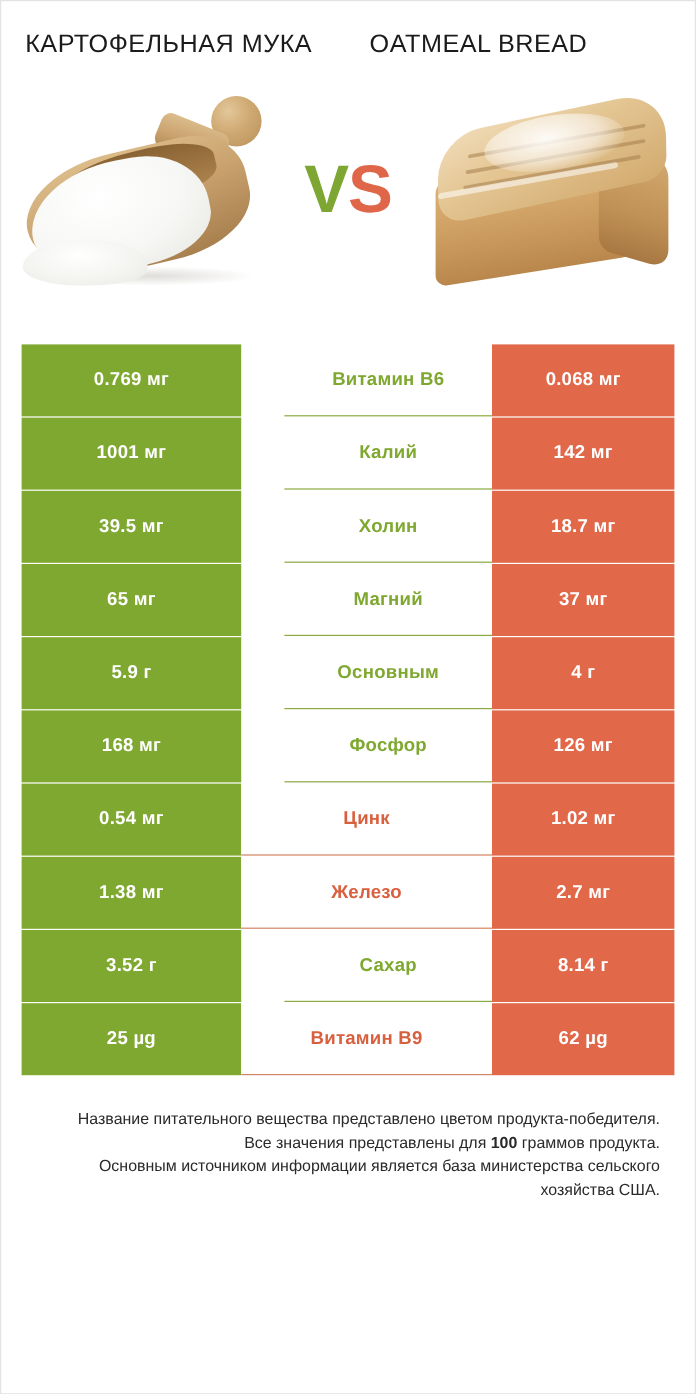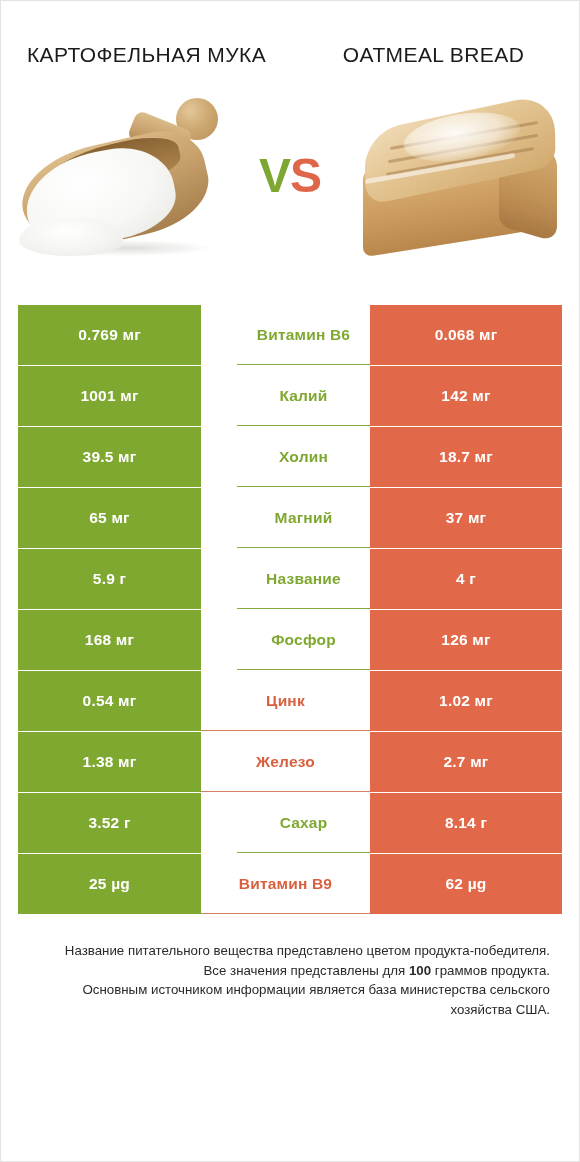--- a/index.html
+++ b/index.html
@@ -24,28 +24,26 @@
   }
 
   
   .titles {
     width: 100%;
     display: flex;
     padding: 22px 14px 0 14px;
   }
   .title-cell {
     width: 50%;
-    text-align: center;
     font-size: 21px;
     line-height: 27px;
     letter-spacing: 0.4px;
     color: #1b1b1b;
     font-weight: 400;
     text-transform: uppercase;
-    margin-top: 18px;
   }
   .title-cell.left  { padding: 0 18px 0 6px; }
   .title-cell.right { padding: 0 6px 0 18px; }
 
   
   .hero {
     position: relative;
     width: 100%;
     height: 215px;
     display: flex;
@@ -54,21 +52,21 @@
   }
   .hero-side {
     width: 243px;
     height: 200px;
     position: relative;
   }
 
   .vs {
     width: 94px;
     text-align: center;
-    font-size: 48px;
+    font-size: 56px;
     font-weight: 700;
     letter-spacing: -1px;
     line-height: 56px;
     z-index: 5;
   }
   .vs .v { color: #7DA632; }
   .vs .s { color: #E0664A; }
 
   
   .scoop { position: absolute; left: 18px; top: 14px; width: 215px; height: 175px; }
@@ -163,21 +161,21 @@
     margin-bottom: 1px;
   }
   .cell {
     display: flex;
     align-items: center;
     justify-content: center;
     font-size: 15.5px;
     letter-spacing: 0.2px;
   }
   .cell.left-val  { width: 183px; background: #7FA830; color: #ffffff; font-weight: 700; }
-  .cell.right-val { width: 192px; background: #E2684A; color: #ffffff; font-weight: 700; }
+  .cell.right-val { width: 152px; background: #E2684A; color: #ffffff; font-weight: 700; }
   .cell.label {
     flex: 1;
     background: #ffffff;
     font-weight: 700;
     font-size: 15.5px;
     border-top: 1px solid transparent;
     border-bottom: 1px solid transparent;
   }
   .row:first-child .cell.label { border-top-color: transparent; }
   .row.win-left  .cell.label { color: #7FA830; border-bottom-color: #8aa93f; margin-left: 36px; }
@@ -254,21 +252,21 @@
         <div class="cell label">Холин</div>
         <div class="cell right-val">18.7 мг</div>
       </div>
       <div class="row win-left">
         <div class="cell left-val">65 мг</div>
         <div class="cell label">Магний</div>
         <div class="cell right-val">37 мг</div>
       </div>
       <div class="row win-left">
         <div class="cell left-val">5.9 г</div>
-        <div class="cell label">Название</div>
+        <div class="cell label">Основным</div>
         <div class="cell right-val">4 г</div>
       </div>
       <div class="row win-left">
         <div class="cell left-val">168 мг</div>
         <div class="cell label">Фосфор</div>
         <div class="cell right-val">126 мг</div>
       </div>
       <div class="row win-right">
         <div class="cell left-val">0.54 мг</div>
         <div class="cell label">Цинк</div>

